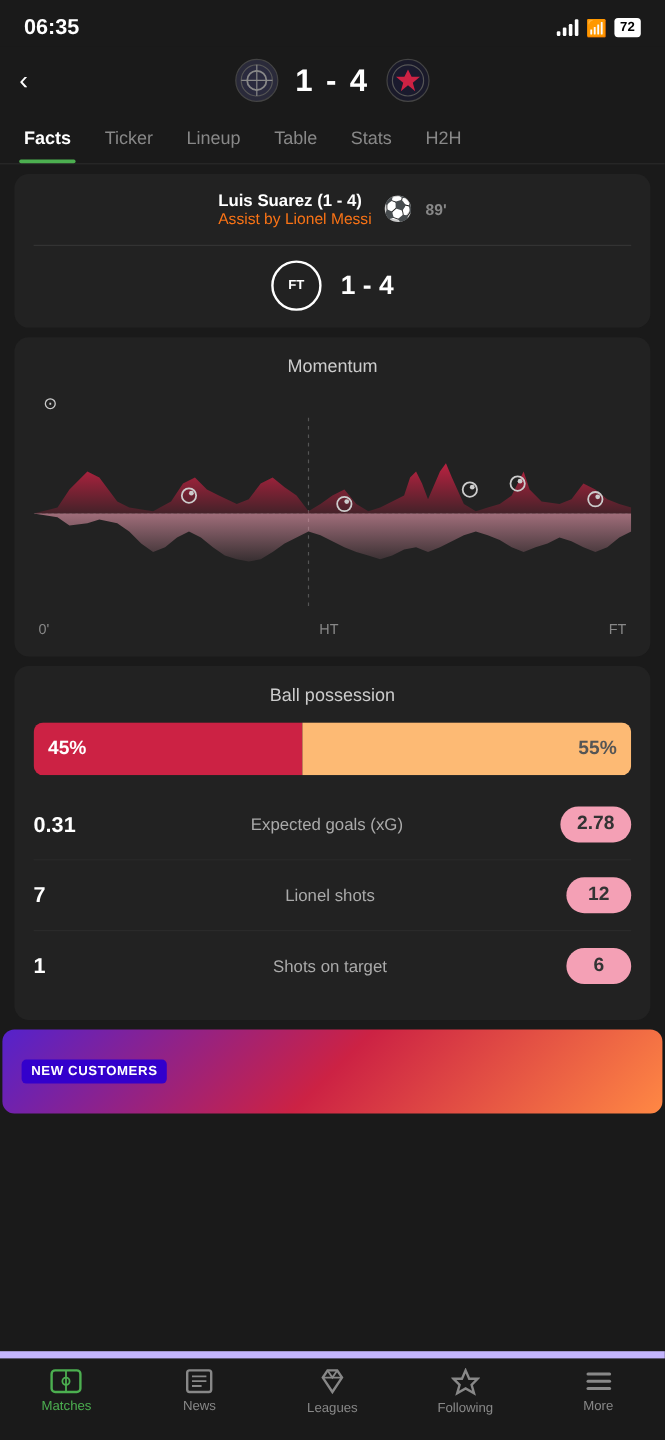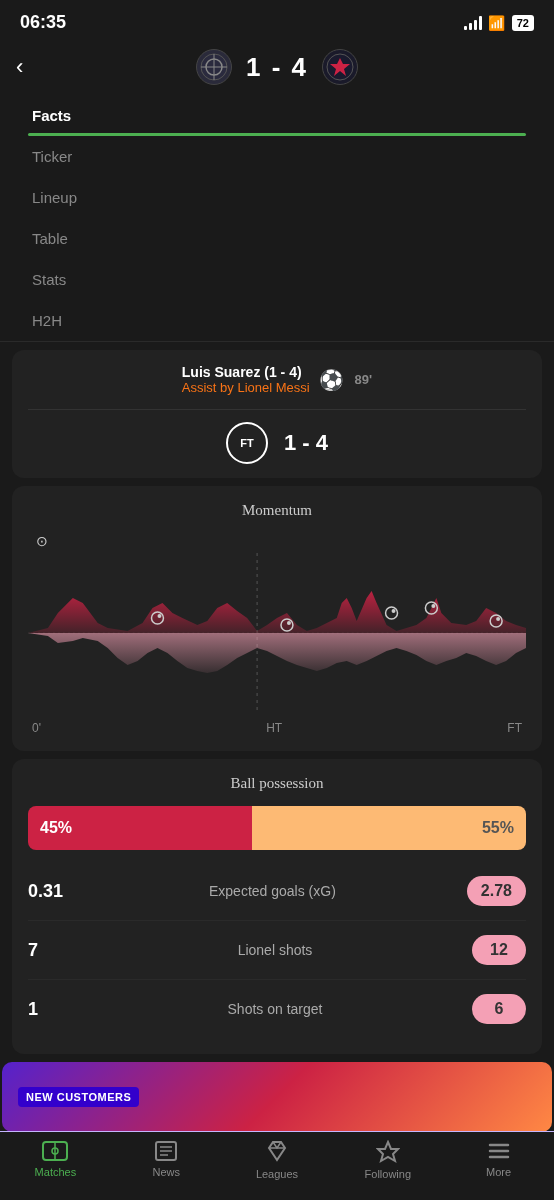--- a/index.html
+++ b/index.html
@@ -85,23 +85,22 @@
       font-size: 26px;
       font-weight: 700;
       color: #fff;
       letter-spacing: 2px;
     }
 
     
     .tabs {
       display: flex;
       background: #1a1a1a;
-      padding: 0 18px;
+      padding: 0 6px;
       border-bottom: 1px solid #2a2a2a;
-      flex-direction: column;
     }
     .tab {
       padding: 12px 14px;
       font-size: 15px;
       color: #888;
       cursor: pointer;
       position: relative;
     }
     .tab.active {
       color: #fff;
@@ -186,21 +185,20 @@
       margin: 8px 12px;
       border-radius: 12px;
       padding: 16px;
     }
     .section-title {
       text-align: center;
       font-size: 15px;
       color: #ccc;
       margin-bottom: 14px;
       font-weight: 400;
-      font-family: Liberation Serif, serif;
     }
     .chart-label-row {
       display: flex;
       justify-content: space-between;
       margin-top: 4px;
       padding: 0 4px;
     }
     .chart-label {
       font-size: 12px;
       color: #888;
@@ -296,21 +294,21 @@
       letter-spacing: 0.5px;
     }
 
     
     .bottom-nav {
       position: fixed;
       bottom: 0;
       left: 0;
       width: 554px;
       background: #1a1a1a;
-      border-top: 1px solid #c4b5fd;
+      border-top: 6px solid #c4b5fd;
       display: flex;
       padding: 8px 0 20px;
     }
     .nav-item {
       flex: 1;
       display: flex;
       flex-direction: column;
       align-items: center;
       gap: 4px;
       cursor: pointer;

